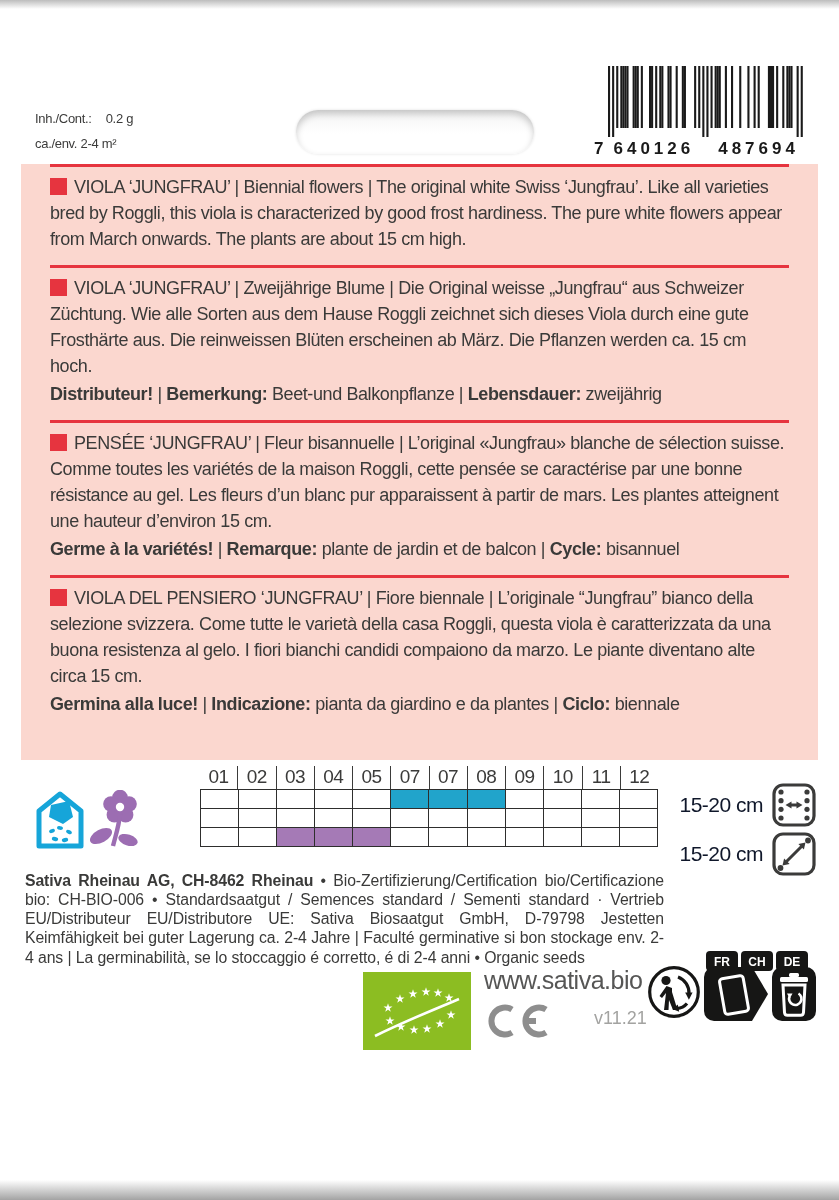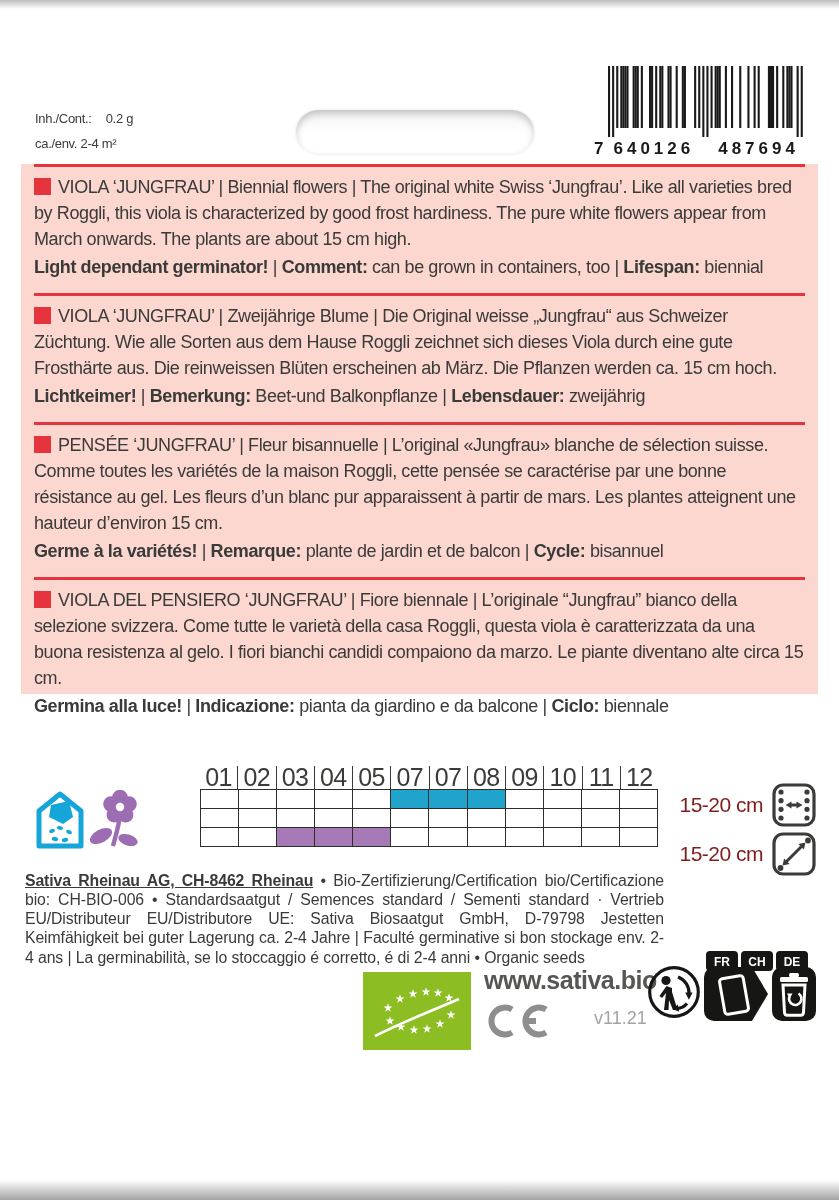--- a/index.html
+++ b/index.html
@@ -21,54 +21,54 @@
 
   
   .barcode{position:absolute;left:594px;top:66px;width:212px;}
   .barcode svg{display:block;margin-left:14px;}
   .barcode rect{fill:#1a1a1a;}
   .bc-digits{display:flex;color:#1a1a1a;font-size:17px;letter-spacing:4px;margin-top:1px;font-weight:bold;}
   .bc-digits .lead{margin-right:10px;letter-spacing:0;}
   .bc-digits .g2{margin-left:24px;}
 
   
-  .pink-panel{position:absolute;left:21px;top:164px;width:797px;height:530px;background:#fbd7cf;
-    box-sizing:border-box;padding:0 13px;}
+  .pink-panel{position:absolute;left:21px;top:164px;width:797px;height:596px;background:#fbd7cf;
+    box-sizing:border-box;padding:0 29px;}
   .lang-section{border-top:3px solid #e6343f;padding:7px 0 13px;}
   .lang-section p{margin:0;color:#3a3a39;font-size:18px;line-height:26px;letter-spacing:-0.4px;}
   .red-square{display:inline-block;width:17px;height:17px;background:#e6343f;margin-right:7px;vertical-align:-2px;}
   .info-line{margin-top:2px !important;}
   .info-line b{letter-spacing:-0.4px;}
 
   
   .cal-icon{position:absolute;}
   .cal-grid{position:absolute;left:200px;top:766px;width:458px;}
   .cal-header{display:flex;height:23px;}
-  .cal-month{flex:1;text-align:center;color:#3b3b3a;font-size:25px;line-height:22px;letter-spacing:-0.5px;
+  .cal-month{flex:1;text-align:center;color:#3b3b3a;font-size:19px;line-height:22px;letter-spacing:-0.5px;
     border-right:1px solid #3b3b3a;}
   .cal-month:last-child{border-right:none;}
   .cal-rows{border-top:1.6px solid #2e2e2d;}
   .cal-row{display:flex;border-bottom:1.6px solid #2e2e2d;border-left:1.6px solid #2e2e2d;}
   .cal-cell{flex:1;height:18px;border-right:1.6px solid #2e2e2d;}
 
   
   .spacing-row{position:absolute;left:620px;width:196px;height:44px;display:flex;align-items:center;justify-content:flex-end;}
-  .spacing-row .sp-label{color:#7f1d1d;font-size:21px;letter-spacing:-0.5px;margin-right:9px;white-space:nowrap;}
+  .spacing-row .sp-label{color:#0f172a;font-size:21px;letter-spacing:-0.5px;margin-right:9px;white-space:nowrap;}
   .sp-icon{width:44px;height:44px;flex:0 0 44px;}
 
   
   .footer-text{position:absolute;left:25px;top:855px;width:639px;color:#3a3a39;font-size:15.8px;
     line-height:19.2px;letter-spacing:-0.1px;text-align:justify;}
-  .footer-text b{letter-spacing:-0.1px;text-decoration:underline;}
+  .footer-text b{letter-spacing:-0.1px;}
 
   
   .bot-name{position:absolute;left:65px;top:1000px;color:#3a3a39;font-size:20px;line-height:27px;letter-spacing:-0.4px;}
   .bot-name .sci{font-style:italic;}
   .eu-logo{position:absolute;left:363px;top:972px;width:108px;height:78px;background:#8cbd22;}
-  .website{position:absolute;left:484px;top:966px;color:#565655;font-size:25px;font-weight:bold;letter-spacing:-0.5px;}
+  .website{position:absolute;left:484px;top:966px;color:#565655;font-size:25px;font-weight:normal;letter-spacing:-0.5px;}
   .ce-mark{position:absolute;left:484px;top:1004px;}
   .version{position:absolute;left:594px;top:1008px;color:#a3a3a1;font-size:18px;}
   .triman{position:absolute;left:647px;top:965px;}
   .disposal{position:absolute;left:700px;top:951px;}
   .disposal text{font-family:"Liberation Sans",sans-serif;font-weight:bold;font-size:12px;fill:#ffffff;}
 </style>
 </head>
 <body>
 
 <div class="packet">
@@ -135,33 +135,32 @@
     <div class="bc-digits">
       <span class="lead">7</span>
       <span class="g1">640126</span>
       <span class="g2">487694</span>
     </div>
   </div>
 
   <div class="pink-panel" id="sections-host">
       <section class="lang-section">
         <p class="sec-body"><span class="red-square"></span><span class="sec-title">VIOLA ‘JUNGFRAU’</span><span class="sec-sep"> | </span><span class="sec-category">Biennial flowers</span><span class="sec-sep"> | </span><span class="sec-desc">The original white Swiss ‘Jungfrau’. Like all varieties bred by Roggli, this viola is characterized by good frost hardiness. The pure white flowers appear from March onwards. The plants are about 15 cm high.</span></p>
-        <p class="info-line"><b>Light dependant germinator!</b><span>  | </span><b>Comment:</b><span> can be grown in containers, too | </span><b>Lifespan:</b><span> biennial</span></p>
       </section>
       <section class="lang-section">
         <p class="sec-body"><span class="red-square"></span><span class="sec-title">VIOLA ‘JUNGFRAU’</span><span class="sec-sep"> | </span><span class="sec-category">Zweijährige Blume</span><span class="sec-sep"> | </span><span class="sec-desc">Die Original weisse „Jungfrau“ aus Schweizer Züchtung. Wie alle Sorten aus dem Hause Roggli zeichnet sich dieses Viola durch eine gute Frosthärte aus. Die reinweissen Blüten erscheinen ab März. Die Pflanzen werden ca. 15 cm hoch.</span></p>
-        <p class="info-line"><b>Lichtkeimer!</b><span>  | </span><b>Bemerkung:</b><span> Beet-und Balkonpflanze | </span><b>Lebensdauer:</b><span> zweijährig</span></p>
+        <p class="info-line"><b>Distributeur!</b><span>  | </span><b>Bemerkung:</b><span> Beet-und Balkonpflanze | </span><b>Lebensdauer:</b><span> zweijährig</span></p>
       </section>
       <section class="lang-section">
         <p class="sec-body"><span class="red-square"></span><span class="sec-title">PENSÉE ‘JUNGFRAU’</span><span class="sec-sep"> | </span><span class="sec-category">Fleur bisannuelle</span><span class="sec-sep"> | </span><span class="sec-desc">L’original «Jungfrau» blanche de sélection suisse. Comme toutes les variétés de la maison Roggli, cette pensée se caractérise par une bonne résistance au gel. Les fleurs d’un blanc pur apparaissent à partir de mars. Les plantes atteignent une hauteur d’environ 15 cm.</span></p>
         <p class="info-line"><b>Germe à la variétés!</b><span>  | </span><b>Remarque:</b><span> plante de jardin et de balcon | </span><b>Cycle:</b><span> bisannuel</span></p>
       </section>
       <section class="lang-section">
         <p class="sec-body"><span class="red-square"></span><span class="sec-title">VIOLA DEL PENSIERO ‘JUNGFRAU’</span><span class="sec-sep"> | </span><span class="sec-category">Fiore biennale</span><span class="sec-sep"> | </span><span class="sec-desc">L’originale “Jungfrau” bianco della selezione svizzera. Come tutte le varietà della casa Roggli, questa viola è caratterizzata da una buona resistenza al gelo. I fiori bianchi candidi compaiono da marzo. Le piante diventano alte circa 15 cm.</span></p>
-        <p class="info-line"><b>Germina alla luce!</b><span>  | </span><b>Indicazione:</b><span> pianta da giardino e da balcone | </span><b>Ciclo:</b><span> biennale</span></p>
+        <p class="info-line"><b>Germina alla luce!</b><span>  | </span><b>Indicazione:</b><span> pianta da giardino e da plantes | </span><b>Ciclo:</b><span> biennale</span></p>
       </section>
     </div>
 
   <svg class="cal-icon" style="left:36px;top:791px;" width="48" height="58" viewBox="0 0 48 58">
     <path d="M24,3 L45,20 V55 H3 V20 Z" fill="none" stroke="#16a5d9" stroke-width="5" stroke-linejoin="round"></path>
     <path d="M15,14 L33,10 L37,26 L27,33 L13,26 Z" fill="#16a5d9"></path>
     <ellipse cx="16" cy="40" rx="3" ry="1.9" transform="rotate(-20 16 40)" fill="#16a5d9"></ellipse>
     <ellipse cx="24" cy="37" rx="3" ry="1.9" transform="rotate(10 24 37)" fill="#16a5d9"></ellipse>
     <ellipse cx="33" cy="41" rx="3" ry="1.9" transform="rotate(25 33 41)" fill="#16a5d9"></ellipse>
     <ellipse cx="19" cy="48" rx="3.2" ry="2" transform="rotate(15 19 48)" fill="#16a5d9"></ellipse>

